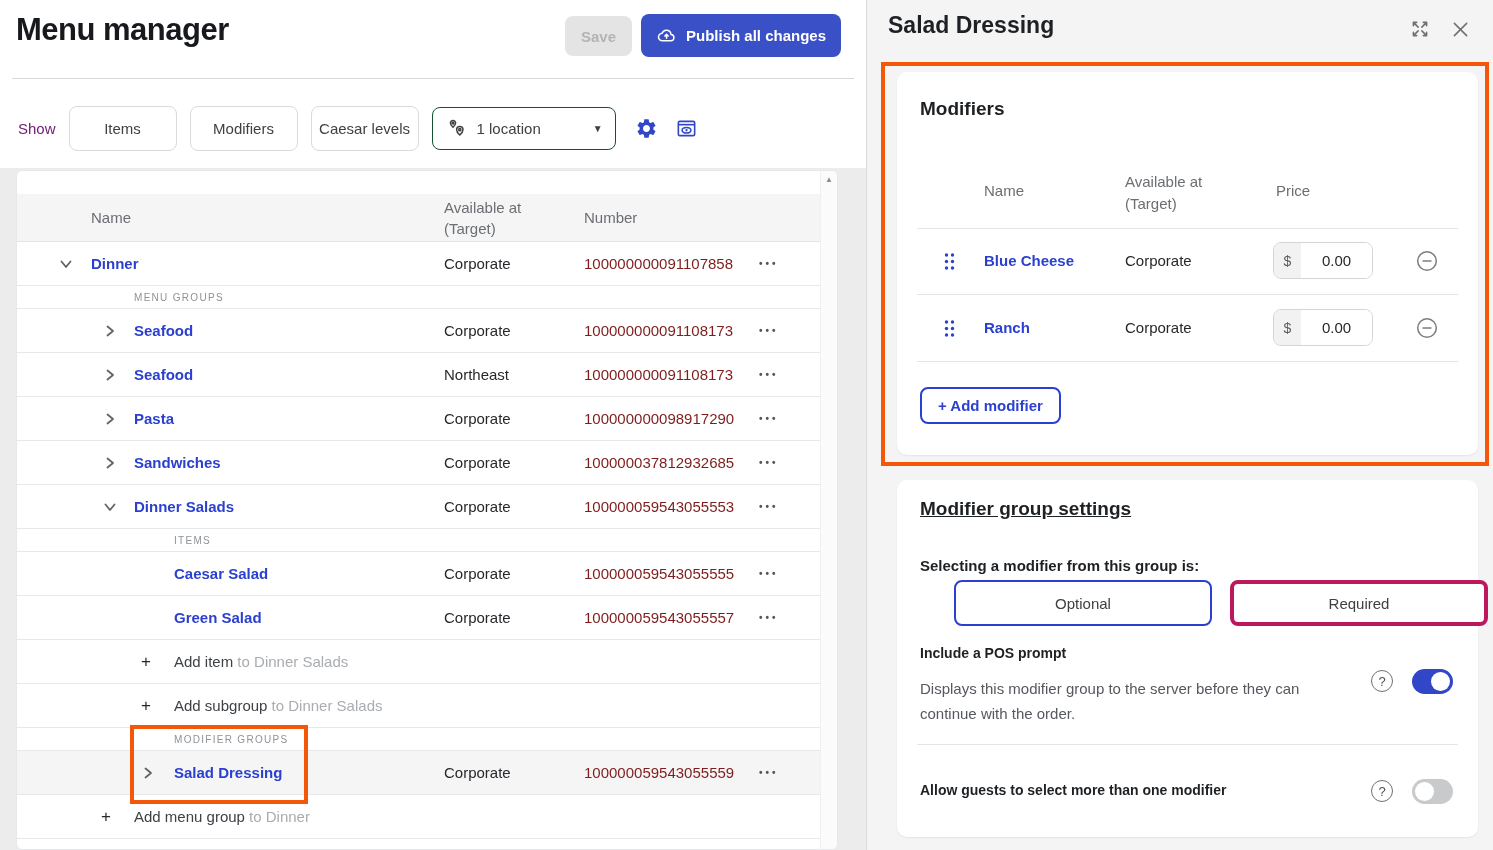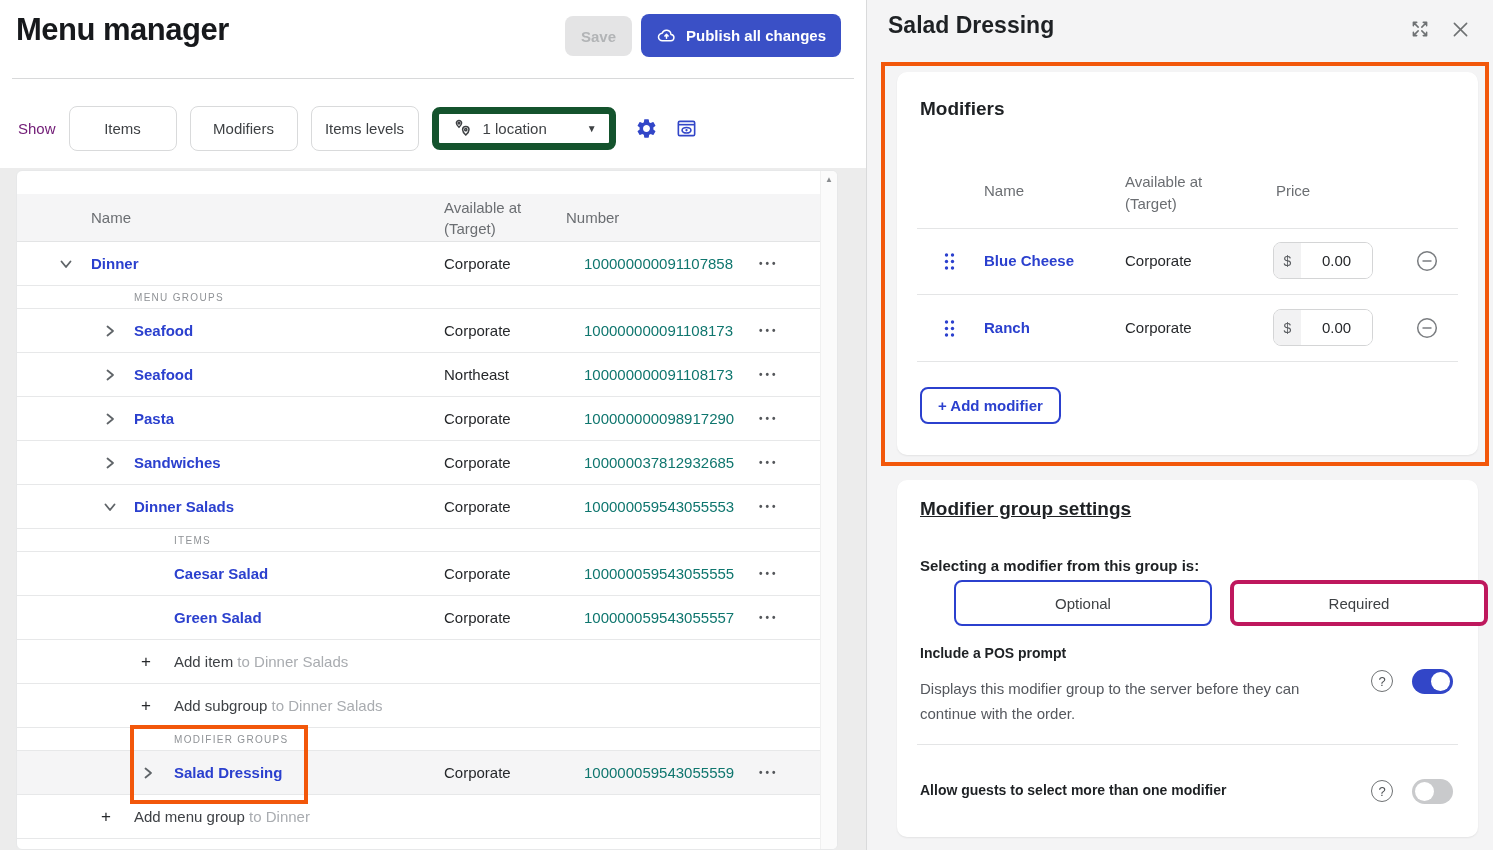--- a/index.html
+++ b/index.html
@@ -18,50 +18,50 @@
                  border-radius:8px; background:#3A50C6; color:#fff; font-size:15px; font-weight:700;
                  font-family:inherit; display:flex; align-items:center; justify-content:center; gap:9px; }
   .hdr-divider { position:absolute; left:12px; top:78px; width:842px; height:1px; background:#D8D9DA; }
 
   .filters { position:absolute; left:18px; top:106px; height:45px; display:flex; align-items:center; }
   .show-label { font-size:15px; color:#701a75; margin-right:13px; }
   .pill { height:45px; background:#fff; border:1px solid #D9DADB; border-radius:8px; color:#3E4144;
           font-size:15px; font-family:inherit; margin-right:13px; }
   .pill.sel { border:2px solid #2B40CE; color:#26282B; }
   .pill.w1{width:117px}.pill.w2{width:108px}
-  .loc-select { width:184px; height:43px; background:#fff; border:7px solid #14532d; border-radius:8px;
+  .loc-select { width:184px; height:43px; background:#fff; border:1px solid #14532d; border-radius:8px;
                 display:flex; align-items:center; padding:0 12px; margin-right:16px; font-size:15px;
                 color:#3E4144; }
   .loc-select .caret { margin-left:auto; font-size:10px; color:#3E4144; }
   .icon-btn { background:none; border:none; margin-right:10px; width:30px; height:30px;
               display:flex; align-items:center; justify-content:center; }
 
   
   .left-bg { position:absolute; left:0; top:168px; width:866px; height:682px; background:#ECECEC; }
   .tcard { position:absolute; left:16px; top:170px; width:822px; height:680px; background:#fff;
            border:1px solid #E7E8E9; border-radius:6px; overflow:hidden; }
   .track { position:absolute; right:0; top:0; bottom:0; width:17px; background:#FBFBFB;
            border-left:1px solid #F0F0F0; text-align:center; }
   .track .up { display:block; margin-top:4px; font-size:8px; color:#8A8D90; }
   .tpad { height:23px; }
   .thead { position:relative; height:48px; background:#F5F5F6; border-bottom:1px solid #E3E4E5;
            font-size:15px; color:#6B6E72; margin-right:17px; }
   .thead .c-name { position:absolute; left:74px; line-height:48px; }
   .thead .c-avail { position:absolute; left:427px; top:3px; line-height:21px; }
-  .thead .c-num { position:absolute; left:549px; line-height:48px;text-align:center; }
+  .thead .c-num { position:absolute; left:567px; line-height:48px;text-align:center; }
 
   .trow { position:relative; height:44px; border-bottom:1px solid #E7E8E9; margin-right:17px;
           font-size:15px; }
   .trow.labelrow { height:23px; }
   .trow.selected { background:#F5F5F6; }
   .trow .chev { position:absolute; top:15px; width:14px; height:14px; }
   .trow .tname { position:absolute; line-height:44px; font-weight:700; color:#2B40CE;
                  text-decoration:none; cursor:pointer; }
   .trow .avail { position:absolute; left:427px; line-height:44px; color:#26282B; }
-  .trow .num { position:absolute; left:567px; line-height:44px; color:#0f766e; }
+  .trow .num { position:absolute; left:567px; line-height:44px; color:#7f1d1d; }
   .trow .dots { position:absolute; left:742px; top:0; height:44px; line-height:44px; border:none;
                 background:none; color:#53565A; font-size:10px; font-weight:700; letter-spacing:3px; }
   .trow .seclabel { position:absolute; line-height:23px; font-size:10px; letter-spacing:1.3px;
                     color:#8F9296; font-weight:400; }
   .trow .plus { position:absolute; line-height:44px; font-size:17px; color:#26282B; }
   .trow .addtxt { position:absolute; line-height:44px; color:#3E4145; }
   .trow .addsuf { color:#A9ACB0; }
 
   
   .panel { position:absolute; left:866px; top:0; width:627px; height:850px; background:#F4F4F5;
@@ -139,21 +139,21 @@
       </span>
       <span>Publish all changes</span>
     </button>
     <div class="hdr-divider"></div>
 
     <div class="filters">
       <span class="show-label">Show</span>
       <span id="tabs" style="display:flex;align-items:center">
           <button class="pill w2">Items</button>
           <button class="pill w2">Modifiers</button>
-          <button class="pill w2">Items levels</button>
+          <button class="pill w2">Caesar levels</button>
         </span>
       <div class="loc-select">
         <span style="display:flex;margin-right:8px">
           <svg width="24" height="24" viewBox="0 0 24 24" fill="none" stroke="#3E4144" stroke-width="1.5">
             <path d="M8 3.5a2.6 2.6 0 0 1 2.6 2.6c0 1.8-2.6 4.2-2.6 4.2S5.4 7.9 5.4 6.1A2.6 2.6 0 0 1 8 3.5z"></path>
             <circle cx="8" cy="6.1" r="0.9"></circle>
             <path d="M14.8 9.5a3.2 3.2 0 0 1 3.2 3.2c0 2.3-3.2 5.3-3.2 5.3s-3.2-3-3.2-5.3a3.2 3.2 0 0 1 3.2-3.2z"></path>
             <circle cx="14.8" cy="12.7" r="1.1"></circle>
           </svg>
         </span>

